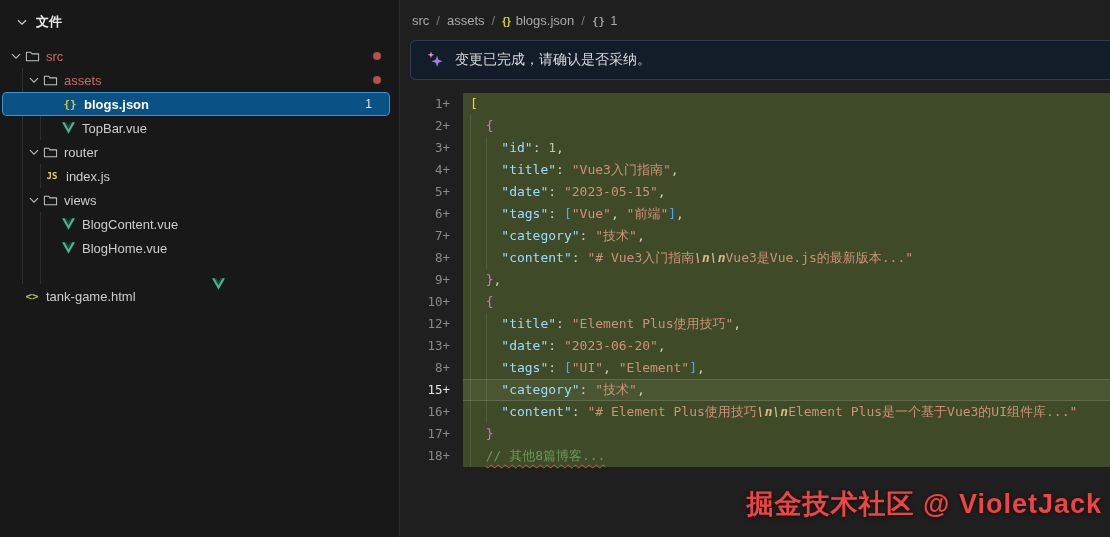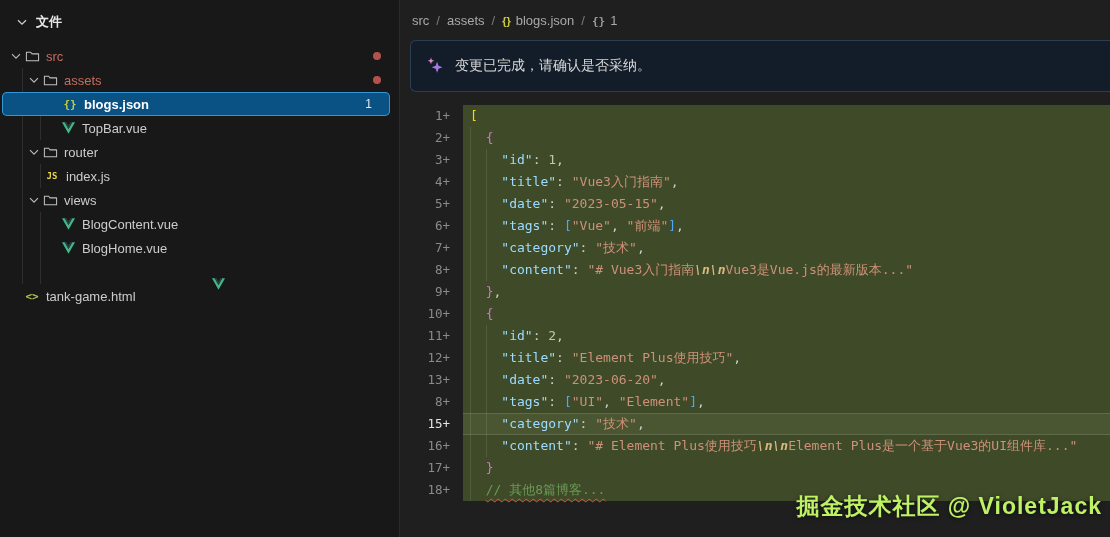--- a/index.html
+++ b/index.html
@@ -36,41 +36,41 @@
   .ic-braces { color:#cbcb41; font-size:11px; font-weight:bold; font-family:"DejaVu Sans Mono",monospace; }
   .ic-braces.gray { color:#9d9d9d; }
 
   
   .editor { flex:1; display:flex; flex-direction:column; background:#1f1f1f; position:relative; min-width:0; }
   .breadcrumb { display:flex; align-items:center; height:40px; padding-left:12px;
     font-size:13px; color:#a9a9a9; }
   .bc-item { display:flex; align-items:center; gap:5px; cursor:pointer; }
   .bc-sep { margin:0 7px; color:#7a7a7a; }
 
-  .notification { display:flex; align-items:center; height:52px; margin-left:10px;
+  .notification { display:flex; align-items:center; height:40px; margin-left:10px;
     background:#131d29; border:1px solid #2c3e52; border-radius:6px 0 0 6px; border-right:none;
     padding:0 14px; gap:10px; }
   .notification .msg { color:#d8d8d8; font-size:14px; }
 
   
   .code { margin-top:13px; font-family:"DejaVu Sans Mono",monospace; font-size:13px; }
   .cl { display:flex; height:22px; line-height:22px; }
   .ln { width:63px; flex:0 0 63px; text-align:right; padding-right:13px; color:#8a8a8a;
     font-size:12.5px; user-select:none; }
   .cl.cur .ln { color:#e3e3e3; }
   .lc { flex:1; background:#3f4a29; position:relative; padding-left:7px; white-space:pre; min-width:0; }
   .cl.cur .lc { background:#495631; box-shadow:inset 0 1px 0 rgba(255,255,255,.13), inset 0 -1px 0 rgba(255,255,255,.13); }
   .cg { position:absolute; top:0; width:1px; height:22px; background:rgba(255,255,255,.10); }
   .tk-k { color:#9cdcfe; } .tk-s { color:#ce9178; } .tk-n { color:#b5cea8; }
   .tk-p { color:#cfcfcf; } .tk-b1 { color:#ffd700; } .tk-b2 { color:#d670d6; }
   .tk-b3 { color:#4fa6f5; } .tk-e { color:#d7ba7d; font-weight:bold;font-style:italic; }
   .tk-cm { color:#6a9955; text-decoration:underline wavy #e05252; text-decoration-thickness:1px; text-underline-offset:4px; }
 
-  .watermark { position:absolute; right:8px; bottom:15px; font-size:23px; font-weight:bold;
-    color:#bef264; text-shadow:0 1px 4px rgba(0,0,0,.55); letter-spacing:1px; pointer-events:none; }
+  .watermark { position:absolute; right:8px; bottom:15px; font-size:27px; font-weight:bold;
+    color:#ef4444; text-shadow:0 1px 4px rgba(0,0,0,.55); letter-spacing:1px; pointer-events:none; }
 </style>
 </head>
 <body>
 
 <div class="app">
 
   <aside class="sidebar">
     <div class="section-header">
       <span class="tw">
           <svg width="16" height="16" viewBox="0 0 16 16">
@@ -284,24 +284,20 @@
         </div>
         <div class="cl">
           <span class="ln">9+</span>
           <div class="lc"><i class="cg" style="left: 7px;"></i><span class="tk-p">  </span><span class="tk-b2">}</span><span class="tk-p">,</span></div>
         </div>
         <div class="cl">
           <span class="ln">10+</span>
           <div class="lc"><i class="cg" style="left: 7px;"></i><span class="tk-p">  </span><span class="tk-b2">{</span></div>
         </div>
         <div class="cl">
-          <span class="ln">11+</span>
-          <div class="lc"><i class="cg" style="left: 7px;"></i><i class="cg" style="left: 22.6px;"></i><span class="tk-p">    </span><span class="tk-k">"id"</span><span class="tk-p">: </span><span class="tk-n">2</span><span class="tk-p">,</span></div>
-        </div>
-        <div class="cl">
           <span class="ln">12+</span>
           <div class="lc"><i class="cg" style="left: 7px;"></i><i class="cg" style="left: 22.6px;"></i><span class="tk-p">    </span><span class="tk-k">"title"</span><span class="tk-p">: </span><span class="tk-s">"Element Plus使用技巧"</span><span class="tk-p">,</span></div>
         </div>
         <div class="cl">
           <span class="ln">13+</span>
           <div class="lc"><i class="cg" style="left: 7px;"></i><i class="cg" style="left: 22.6px;"></i><span class="tk-p">    </span><span class="tk-k">"date"</span><span class="tk-p">: </span><span class="tk-s">"2023-06-20"</span><span class="tk-p">,</span></div>
         </div>
         <div class="cl">
           <span class="ln">8+</span>
           <div class="lc"><i class="cg" style="left: 7px;"></i><i class="cg" style="left: 22.6px;"></i><span class="tk-p">    </span><span class="tk-k">"tags"</span><span class="tk-p">: </span><span class="tk-b3">[</span><span class="tk-s">"UI"</span><span class="tk-p">, </span><span class="tk-s">"Element"</span><span class="tk-b3">]</span><span class="tk-p">,</span></div>

